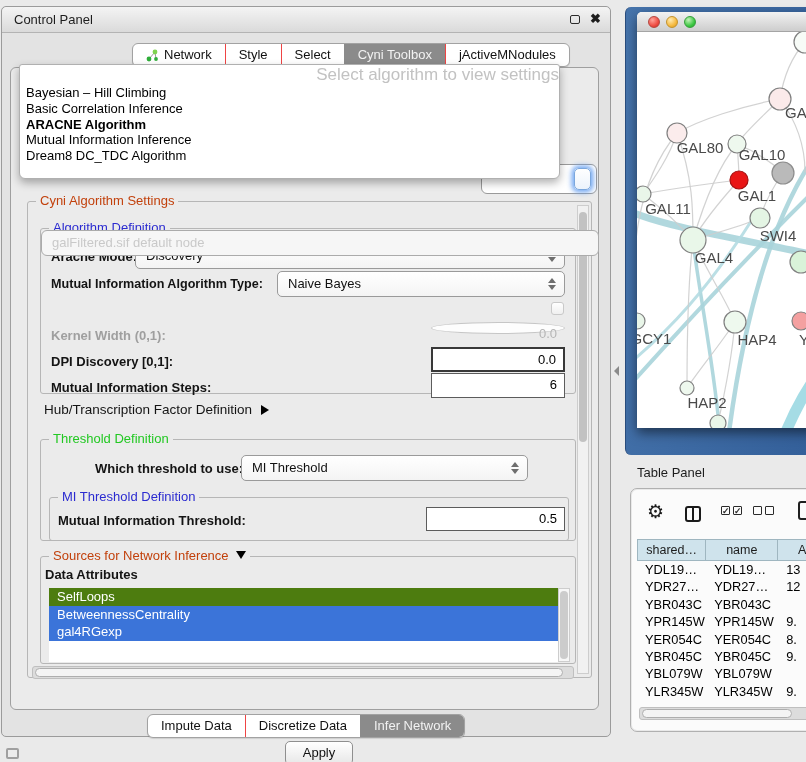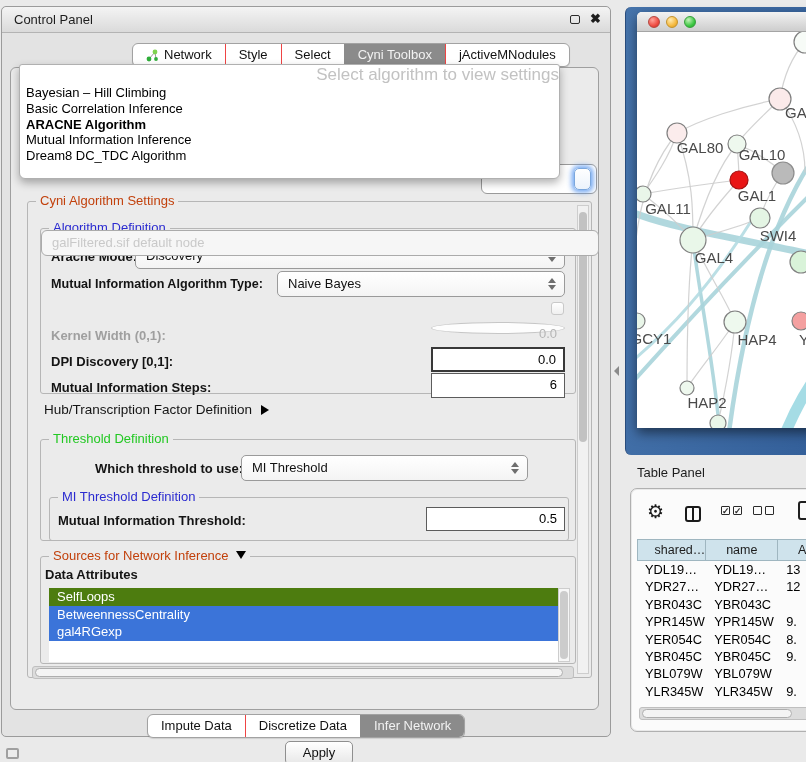--- a/index.html
+++ b/index.html
@@ -387,21 +387,21 @@
       <span class="minibox">✓</span>
   </span>
   <span class="ticon cbpair" id="unchecked-pair">
     <span class="minibox"></span>
       <span class="minibox"></span>
   </span>
   <span class="ticon" id="partial-icon"></span>
 
   <div id="data-table">
     <div id="tbl-header">
-        <div class="th" style="width: 74px; text-align: right;">shared…</div>
+        <div class="th" style="width: 74px;">shared…</div>
         <div class="th" style="width: 77px;">name</div>
         <div class="th" style="width: 52px;">A</div>
       </div>
     <div id="tbl-body">
         <div class="tr">
           <div class="td" style="width: 74px;">YDL19…</div>
           <div class="td" style="width: 77px;">YDL19…</div>
           <div class="td" style="width: 52px;">13</div>
         </div>
         <div class="tr">

